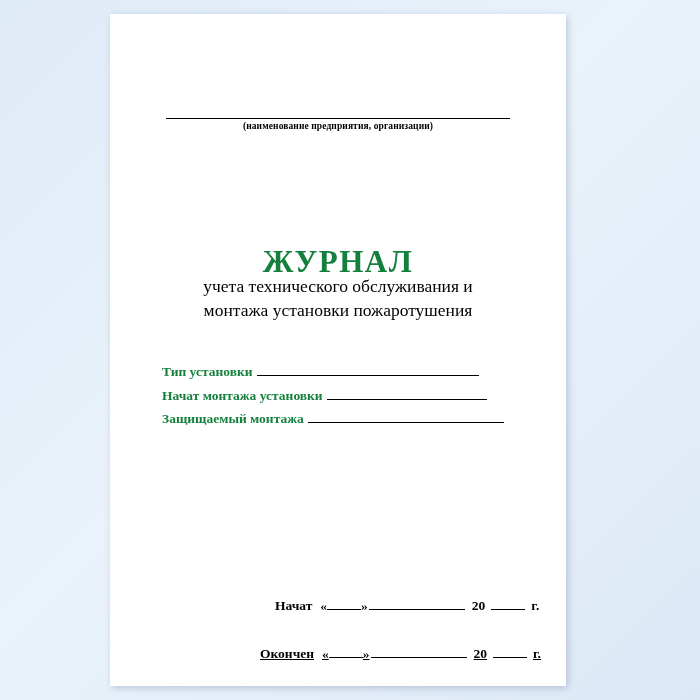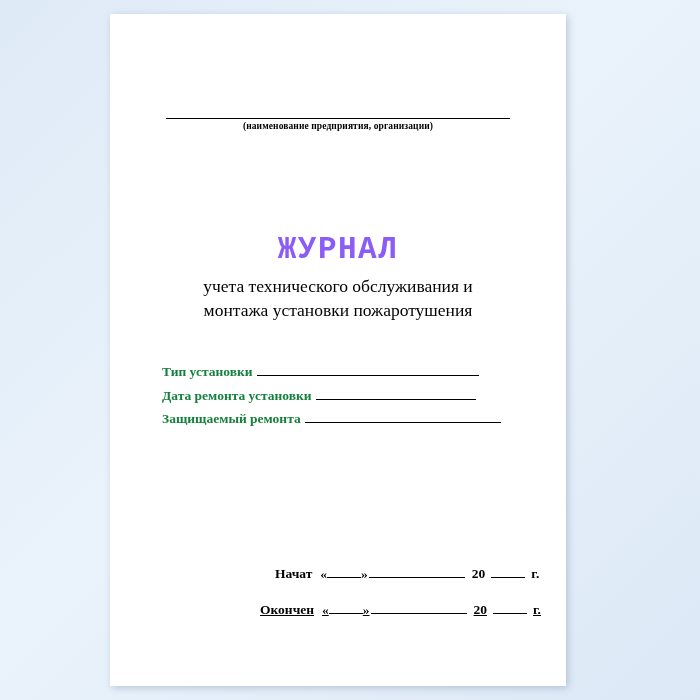--- a/index.html
+++ b/index.html
@@ -54,28 +54,27 @@
     font-weight: bold;
     letter-spacing: 0.1px;
     margin-top: 2px;
     color: #000;
   }
 
   
   .title {
     position: absolute;
     left: 0;
-    top: 218px;
+    top: 230px;
     width: 456px;
     text-align: center;
     font-size: 31px;
     font-weight: bold;
     letter-spacing: 1.5px;
-    color: #8b5cf6;
-    font-family: Liberation Mono, monospace;
+    color: #15803d;
   }
   .subtitle {
     position: absolute;
     left: 48px;
     top: 260px;
     width: 360px;
     text-align: center;
     font-size: 17.5px;
     font-weight: normal;
     line-height: 1.38;
@@ -117,20 +116,21 @@
     width: 290px;
     font-size: 13.5px;
     font-weight: bold;
     color: #000;
   }
   .footer-row {
     display: flex;
     align-items: baseline;
     white-space: nowrap;
     margin-bottom: 20px;
+    margin-top: 32px;
   }
   .f-word { }
   .f-quote { margin-left: 8px; }
   .u-short {
     display: inline-block;
     border-bottom: 1.2px solid #000;
     width: 34px;
     height: 11px;
   }
   .u-mid {
@@ -172,25 +172,25 @@
         <div>монтажа установки пожаротушения</div>
       </div>
 
       <div class="fields">
 
         <div class="field-row">
           <span class="field-label">Тип установки</span><span class="field-rule rule-w1"></span>
         </div>
 
         <div class="field-row">
-          <span class="field-label">Дата ремонта установки</span><span class="field-rule rule-w2"></span>
+          <span class="field-label">Начат монтажа установки</span><span class="field-rule rule-w2"></span>
         </div>
 
         <div class="field-row">
-          <span class="field-label">Защищаемый ремонта</span><span class="field-rule rule-w3"></span>
+          <span class="field-label">Защищаемый монтажа</span><span class="field-rule rule-w3"></span>
         </div>
 
       </div>
 
       <div class="footer">
 
         <div class="footer-row row-nachat">
           <span class="f-word">Начат</span>
           <span class="f-quote">«</span>
           <span class="u-short"></span>

